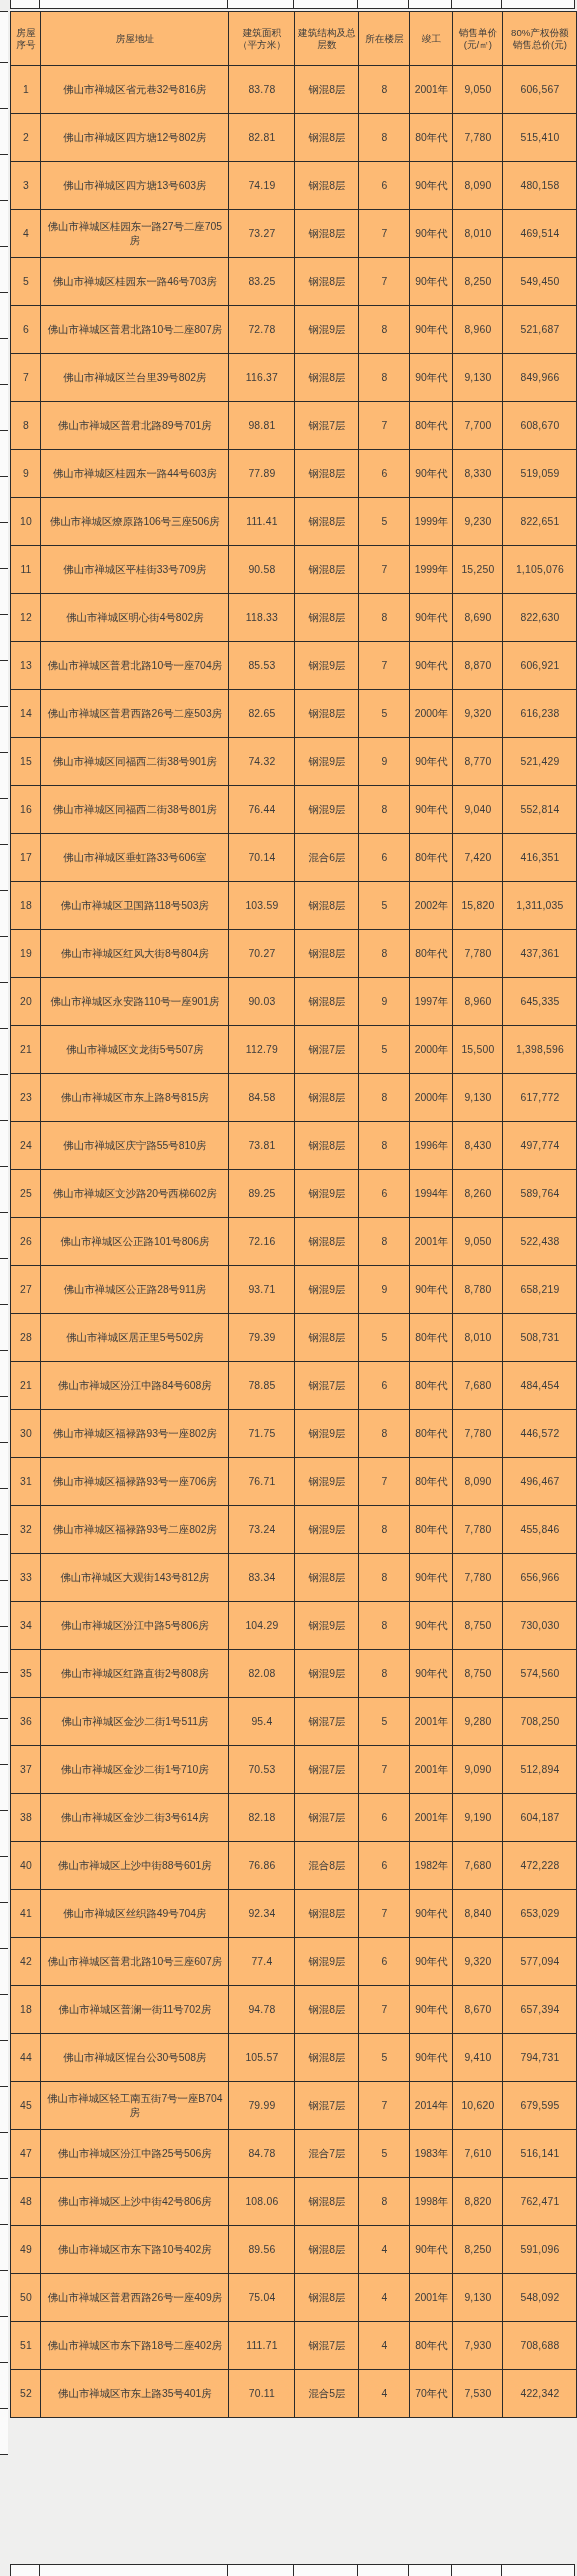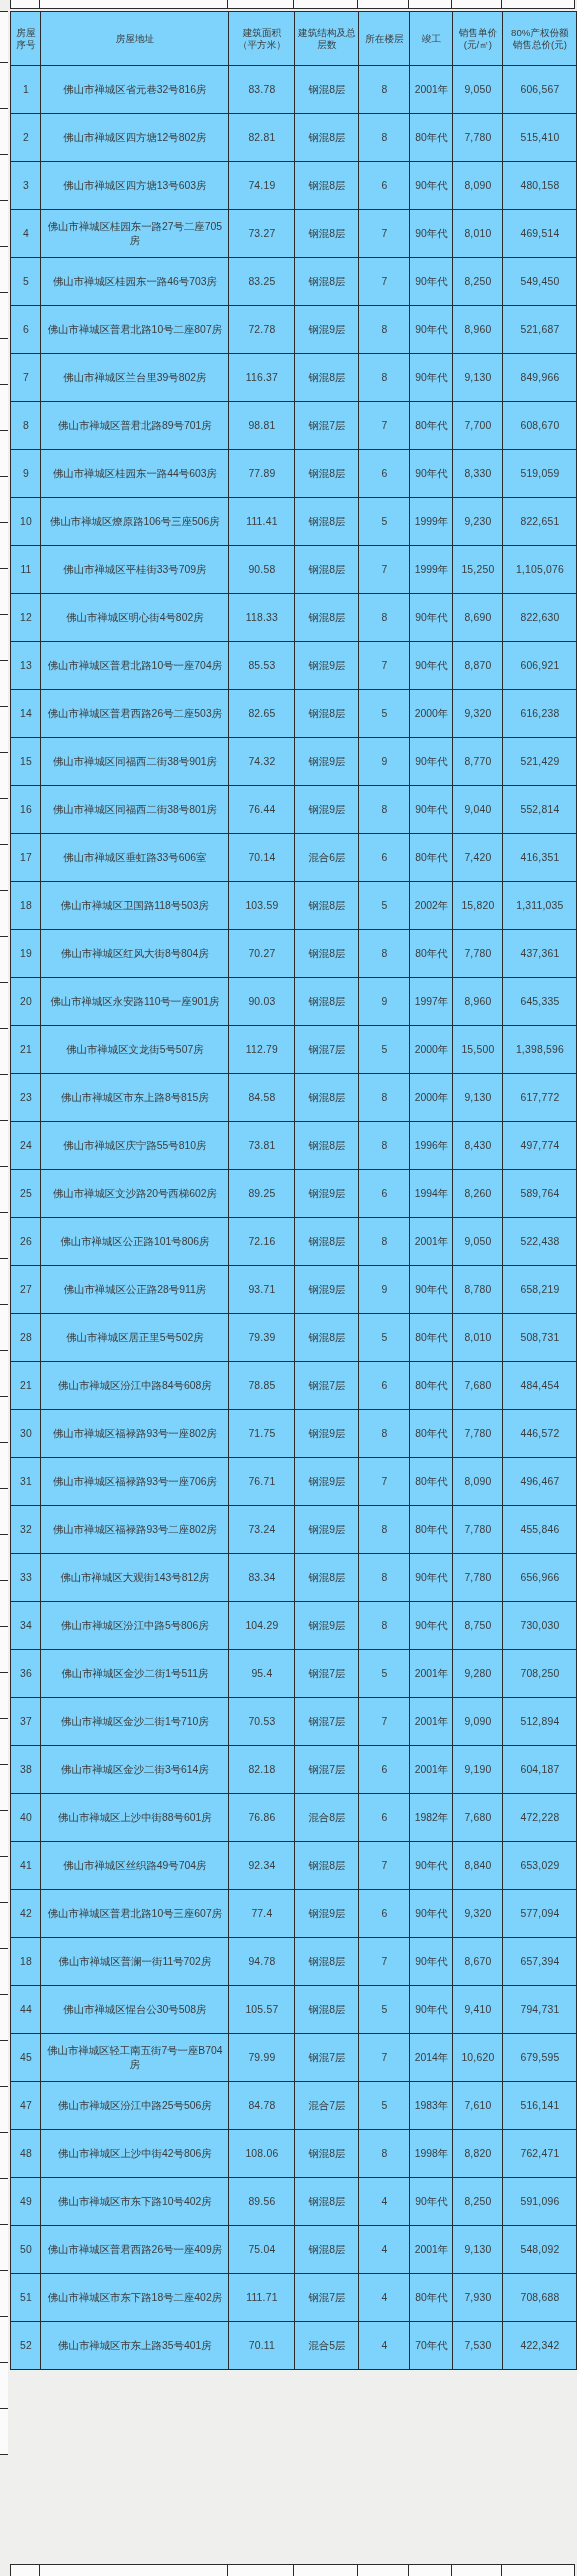--- a/index.html
+++ b/index.html
@@ -25,21 +25,21 @@
   .ghost-left {
     position: absolute; left: 0; top: 11.3px; width: 7.8px;
     background: #fbfbfb;
   }
   .ghost-left .gcell { border-bottom: 1.7px solid #2b2b2b; box-sizing: border-box; width: 7.8px; }
   .ghost-left .gcell:first-child { border-top: 1.7px solid #2b2b2b; }
 
   table.main {
     position: absolute; left: 10.4px; top: 11.3px;
     width: 565px; border-collapse: collapse; table-layout: fixed;
-    background: #7dd3fc;
+    background: #fdba74;
   }
   table.main th, table.main td {
     border: 1.7px solid #2b2b2b;
     text-align: center; vertical-align: middle;
     padding: 0.9px 1.7px; box-sizing: border-box;
     overflow: hidden;
   }
   table.main th {
     height: 54px; font-size: 9.6px; font-weight: normal;
     white-space: pre-line; line-height: 1.25; color: #3c3c3c;
@@ -487,20 +487,30 @@
           <td class="c-seq">34</td>
           <td class="c-address">佛山市禅城区汾江中路5号806房</td>
           <td class="c-area">104.29</td>
           <td class="c-structure">钢混9层</td>
           <td class="c-floor">8</td>
           <td class="c-completion">90年代</td>
           <td class="c-unit">8,750</td>
           <td class="c-total">730,030</td>
         </tr>
         <tr>
+          <td class="c-seq">35</td>
+          <td class="c-address">佛山市禅城区红路直街2号808房</td>
+          <td class="c-area">82.08</td>
+          <td class="c-structure">钢混9层</td>
+          <td class="c-floor">8</td>
+          <td class="c-completion">90年代</td>
+          <td class="c-unit">8,750</td>
+          <td class="c-total">574,560</td>
+        </tr>
+        <tr>
           <td class="c-seq">36</td>
           <td class="c-address">佛山市禅城区金沙二街1号511房</td>
           <td class="c-area">95.4</td>
           <td class="c-structure">钢混7层</td>
           <td class="c-floor">5</td>
           <td class="c-completion">2001年</td>
           <td class="c-unit">9,280</td>
           <td class="c-total">708,250</td>
         </tr>
         <tr>

